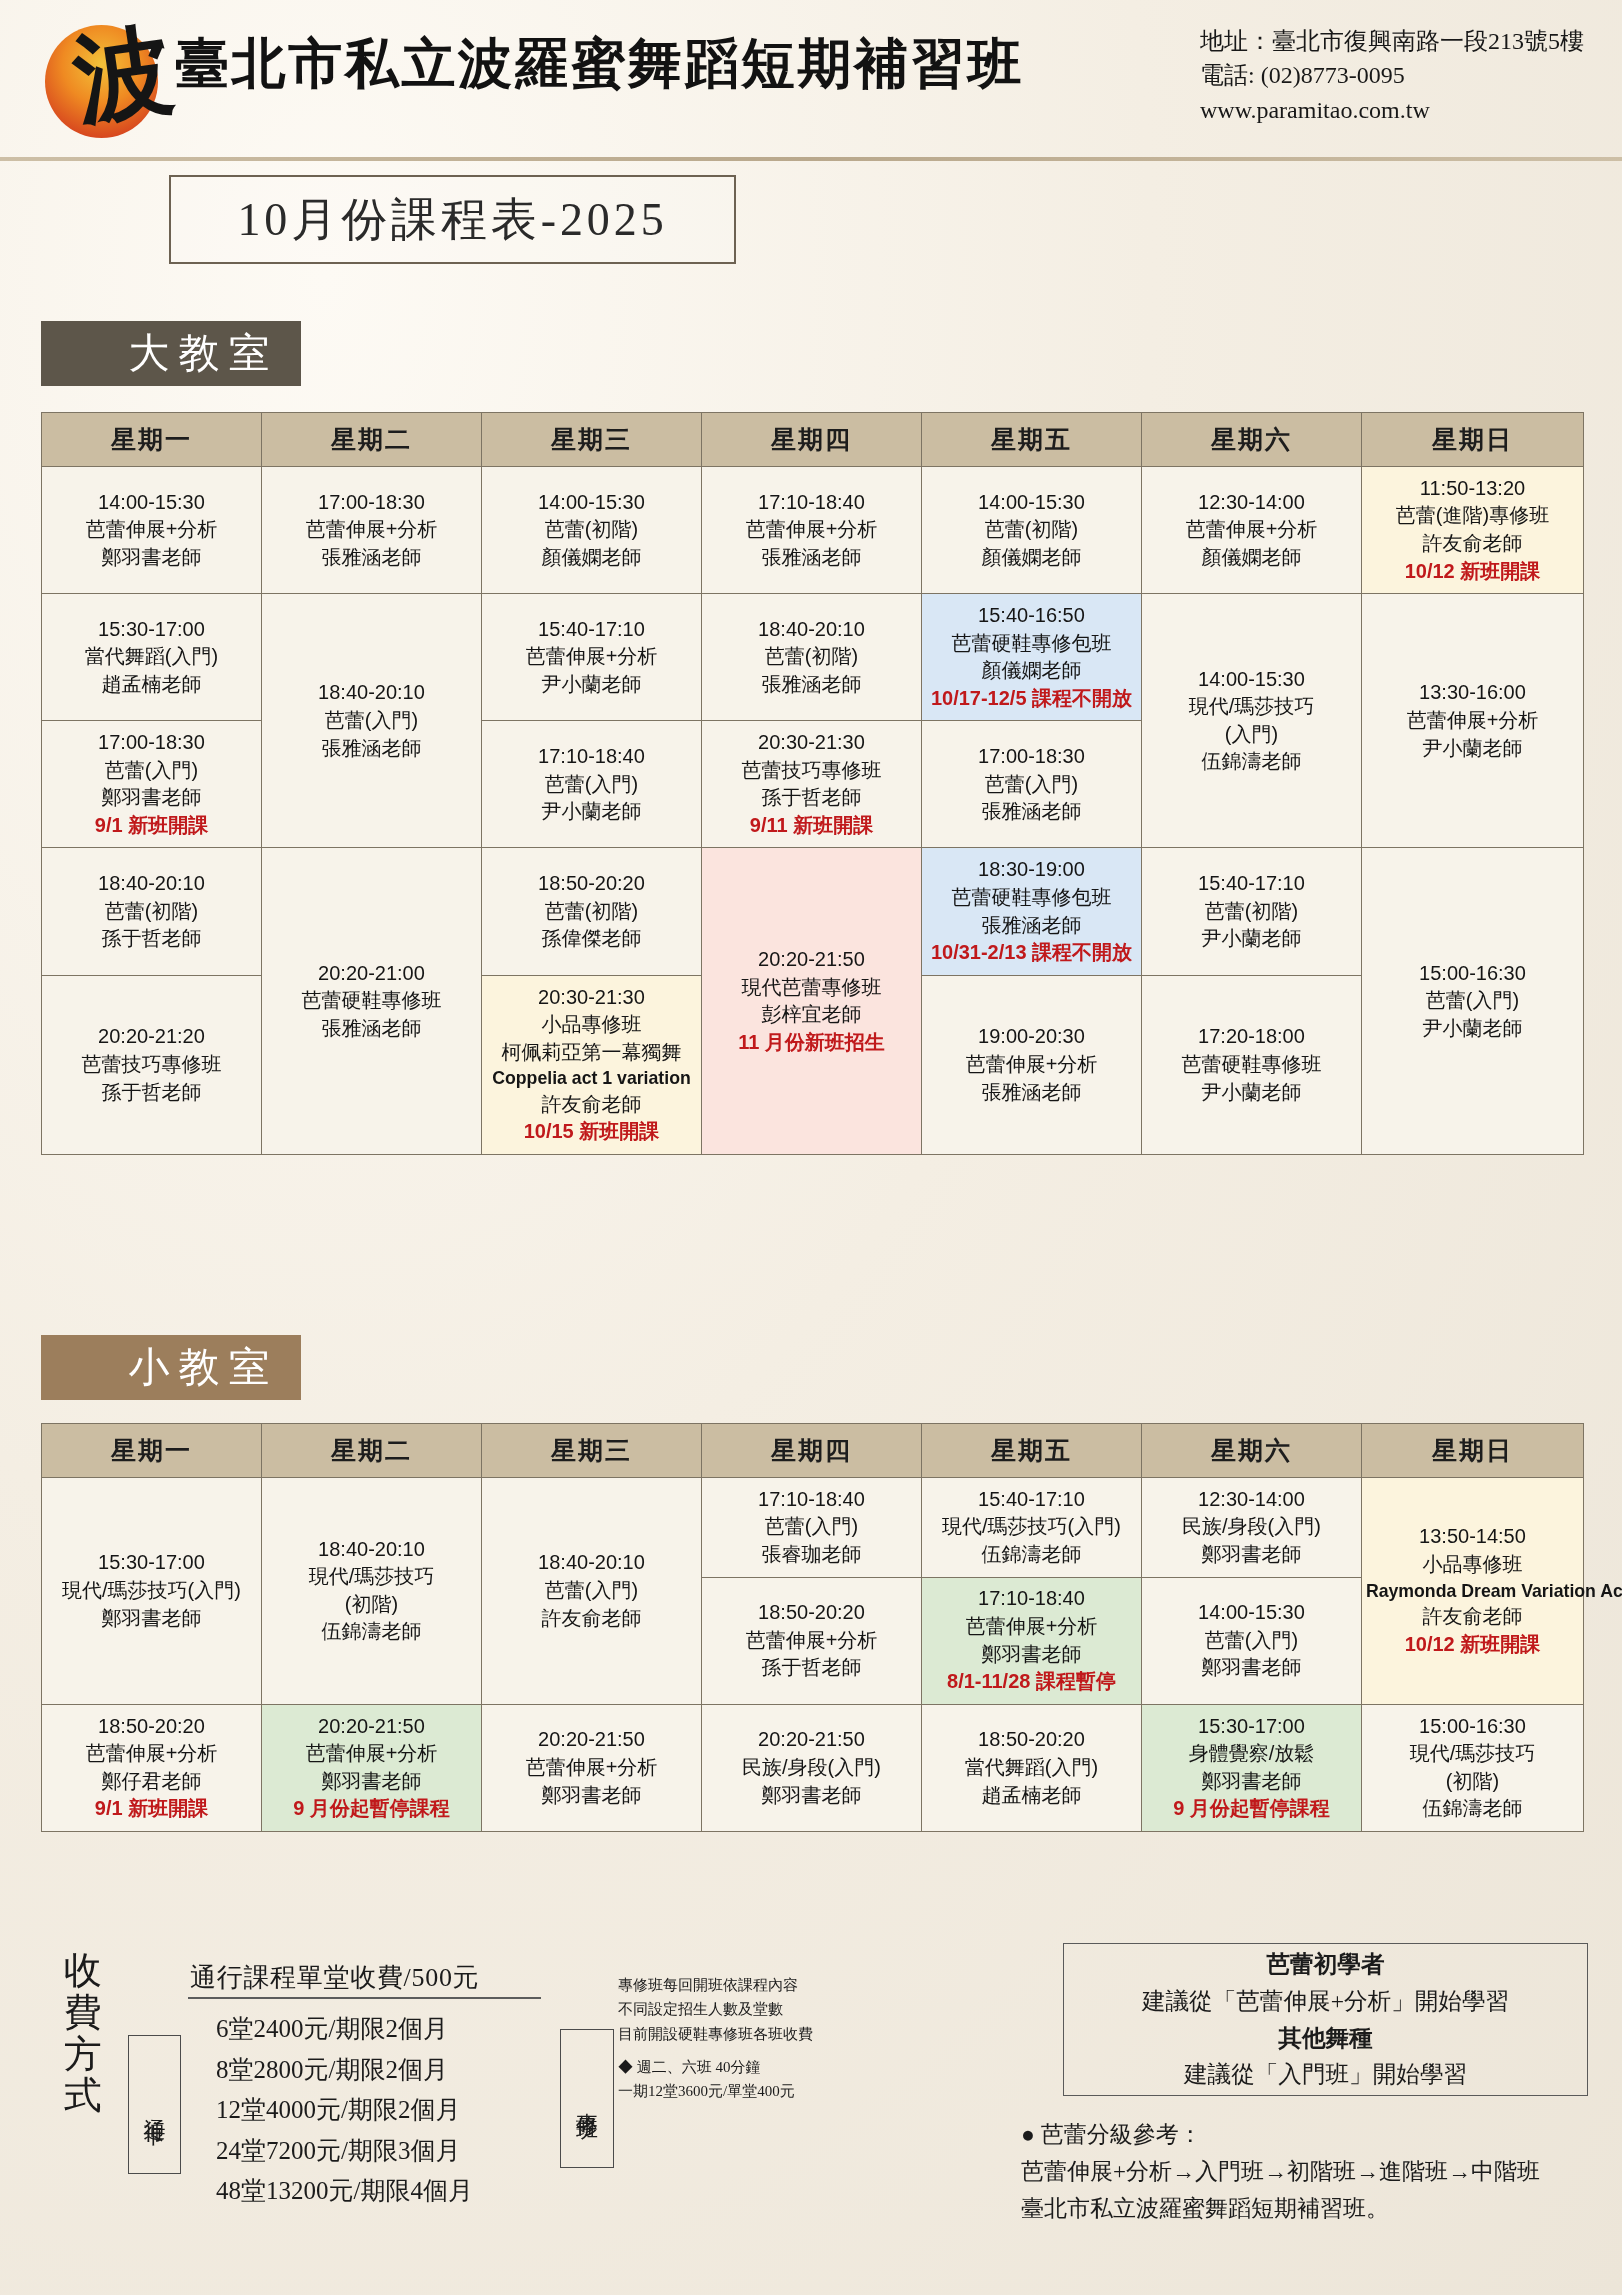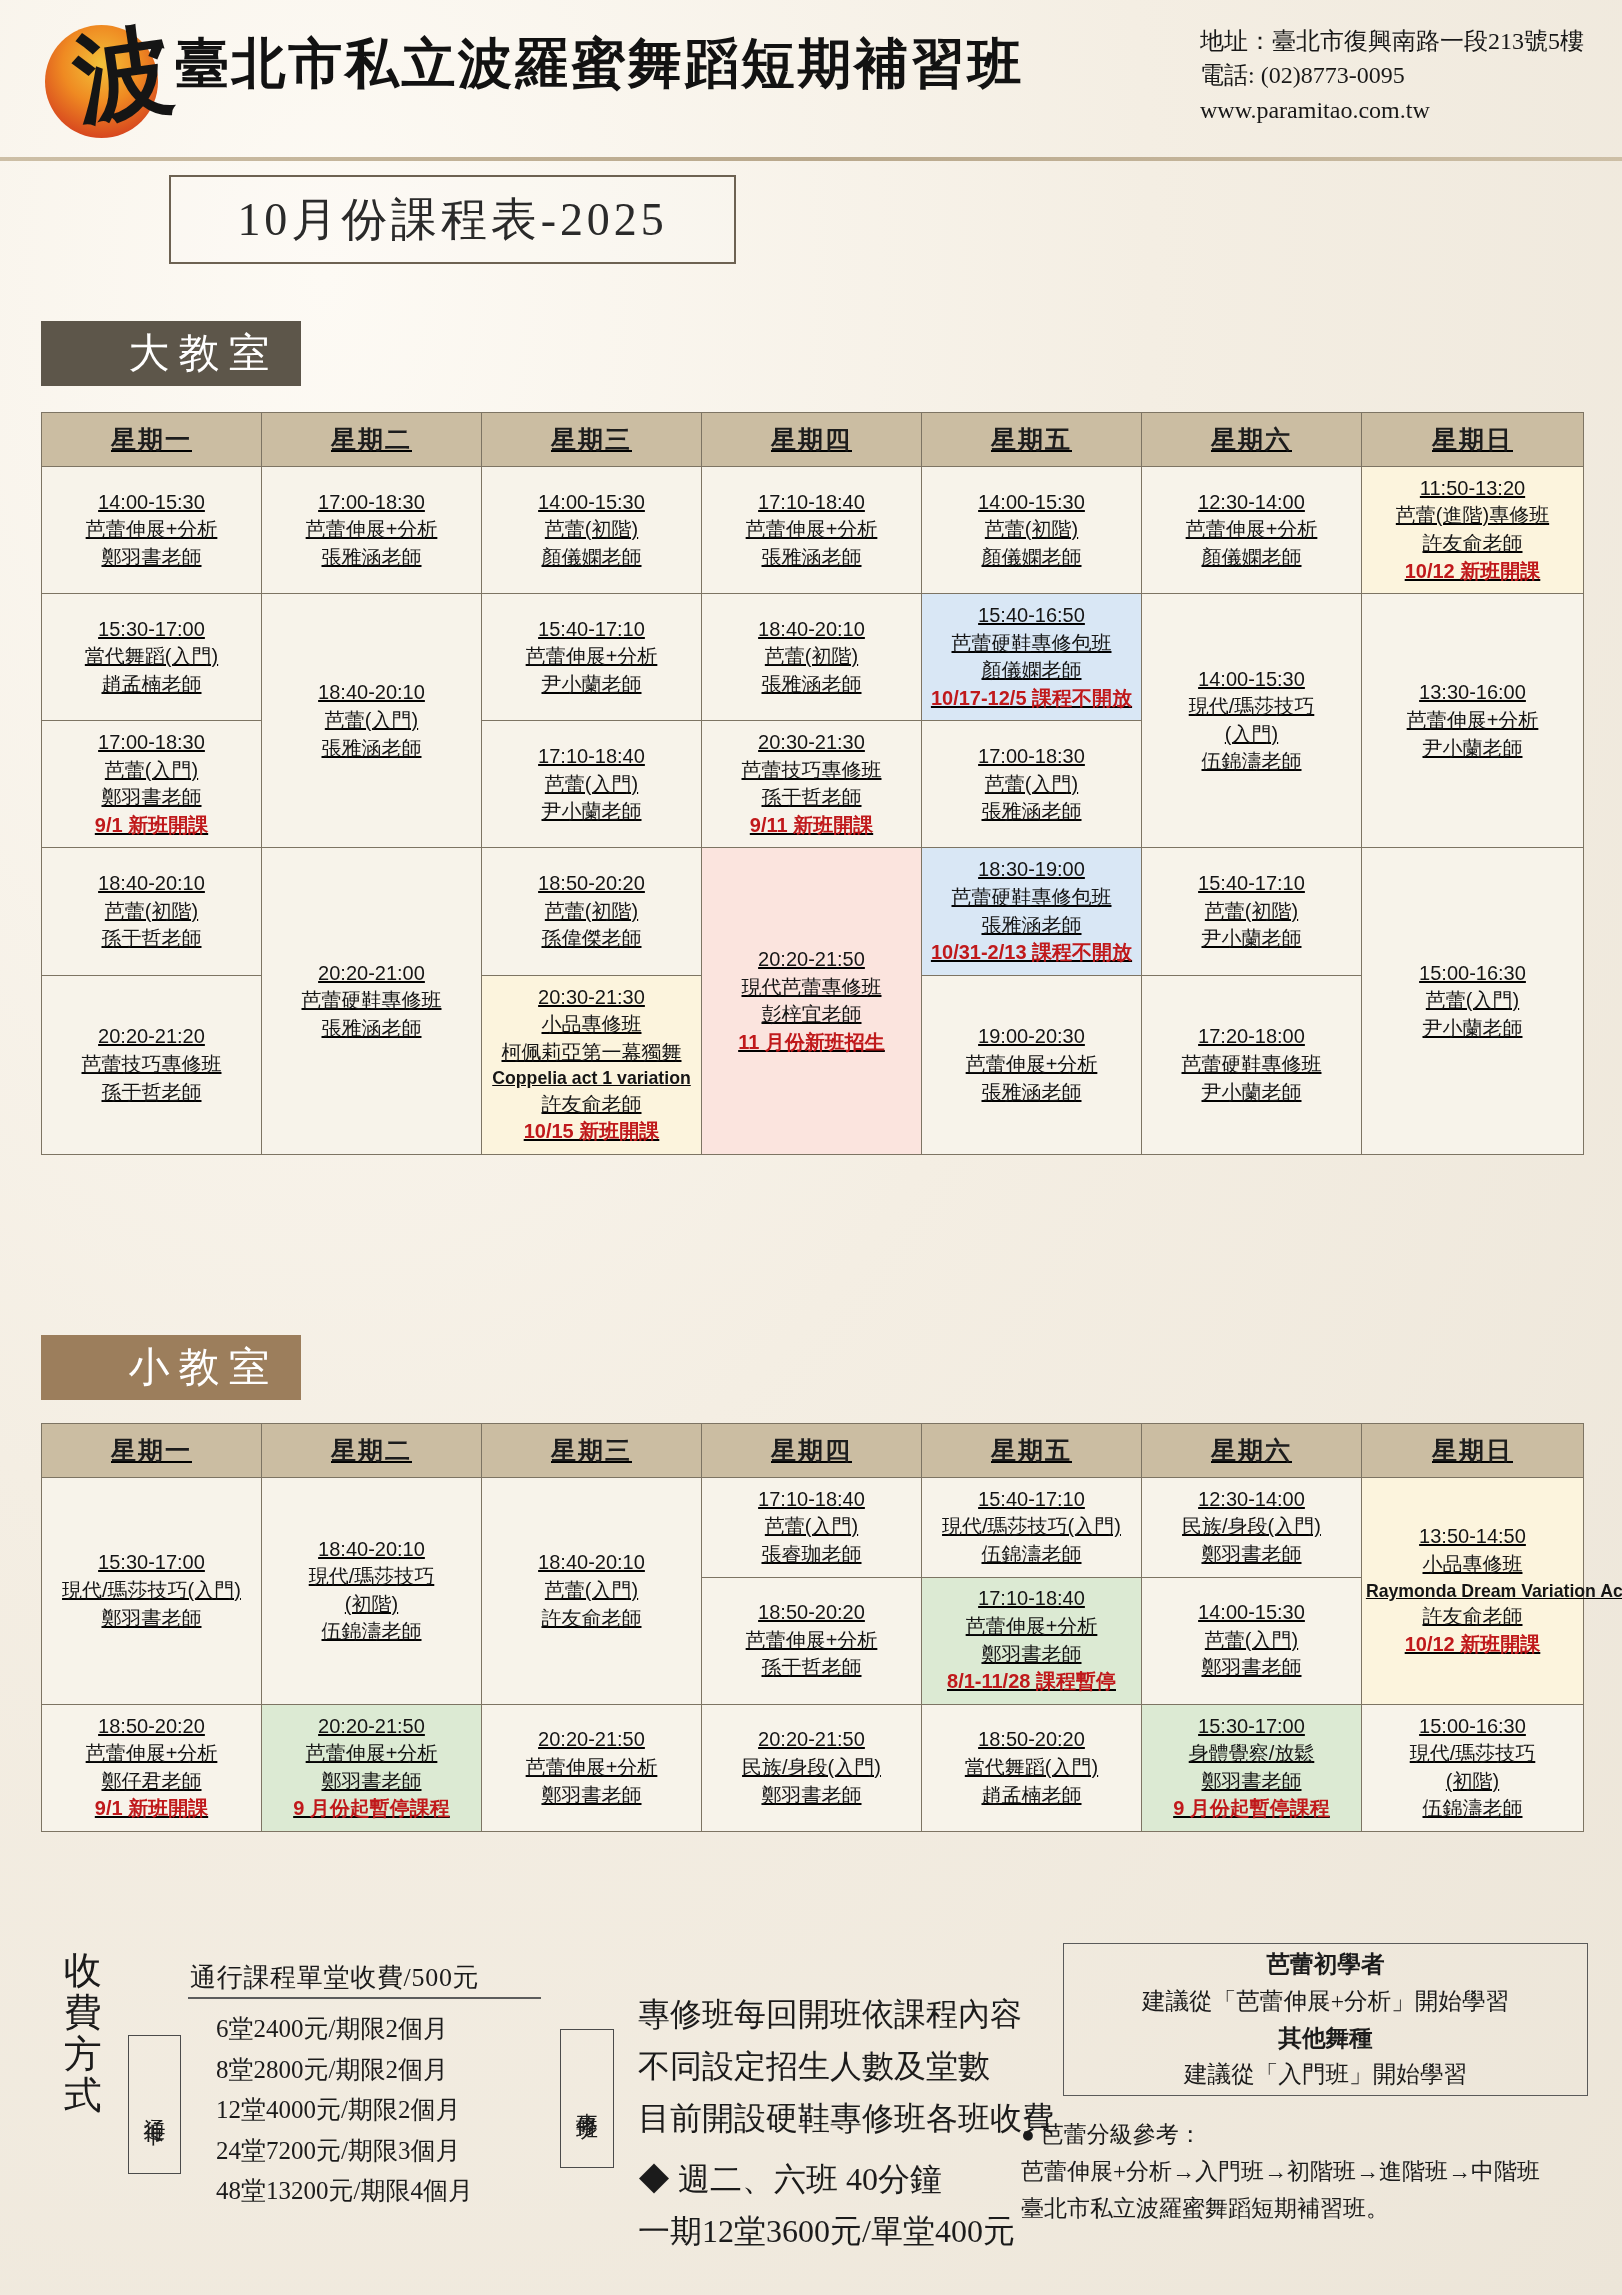--- a/index.html
+++ b/index.html
@@ -73,21 +73,21 @@
     position:absolute; height:65px; min-width:216px;
     display:flex; align-items:center; justify-content:flex-end;
     color:#fff; font-family:"Liberation Serif", serif;
     font-size:41px; letter-spacing:9.2px; padding:0 22px;
   }
   #room-big { left:41px; top:321px; background:#5d564a; }
   #room-small { left:41px; top:1335px; background:#9c7e5c; }
 
   
   table.sched {
-    position:absolute; border-collapse:collapse; table-layout:fixed;text-decoration:underline;
+    position:absolute; border-collapse:collapse; table-layout:fixed;
   }
   table.sched th {
     background:#cbbda2; border:1.3px solid #7d7463;
     font-size:25px; font-weight:bold; color:#1d1d1d; height:51px;
     font-family:"Liberation Serif", serif; letter-spacing:2px;
   }
   table.sched td {
     border:1.3px solid #7d7463;
     vertical-align:middle; text-align:center;
     font-size:20px; line-height:1.38; color:#151515;
@@ -130,22 +130,22 @@
     font-family:"Liberation Serif", serif; font-size:25px; line-height:1.62; color:#1b1b1b;
   }
   .spec-box {
     position:absolute; left:560px; top:2029px; width:52px; height:137px;
     border:1.3px solid #4b4b4b;
     display:flex; align-items:center; justify-content:center;
     font-family:"Liberation Serif", serif; font-size:22px; color:#1b1b1b;
     writing-mode:vertical-rl; letter-spacing:2.6px;
   }
   .spec-text {
-    position:absolute; left:638px; top:1973px;
-    font-family:"Liberation Serif", serif; font-size:32px; line-height:1.62; color:#1b1b1b;margin-top:16px;
+    position:absolute; left:618px; top:1973px;
+    font-family:"Liberation Serif", serif; font-size:15px; line-height:1.62; color:#1b1b1b;
   }
   .advice-box {
     position:absolute; left:1063px; top:1943px; width:523px; height:151px;
     border:1.3px solid #5a5a5a;
     display:flex; flex-direction:column; align-items:center; justify-content:center;
     font-family:"Liberation Serif", serif; font-size:23.6px; line-height:1.55; color:#1b1b1b;
     text-align:center;
   }
   .advice-box .h { font-weight:bold;font-family:Liberation Serif, serif; }
   .grade-note {

